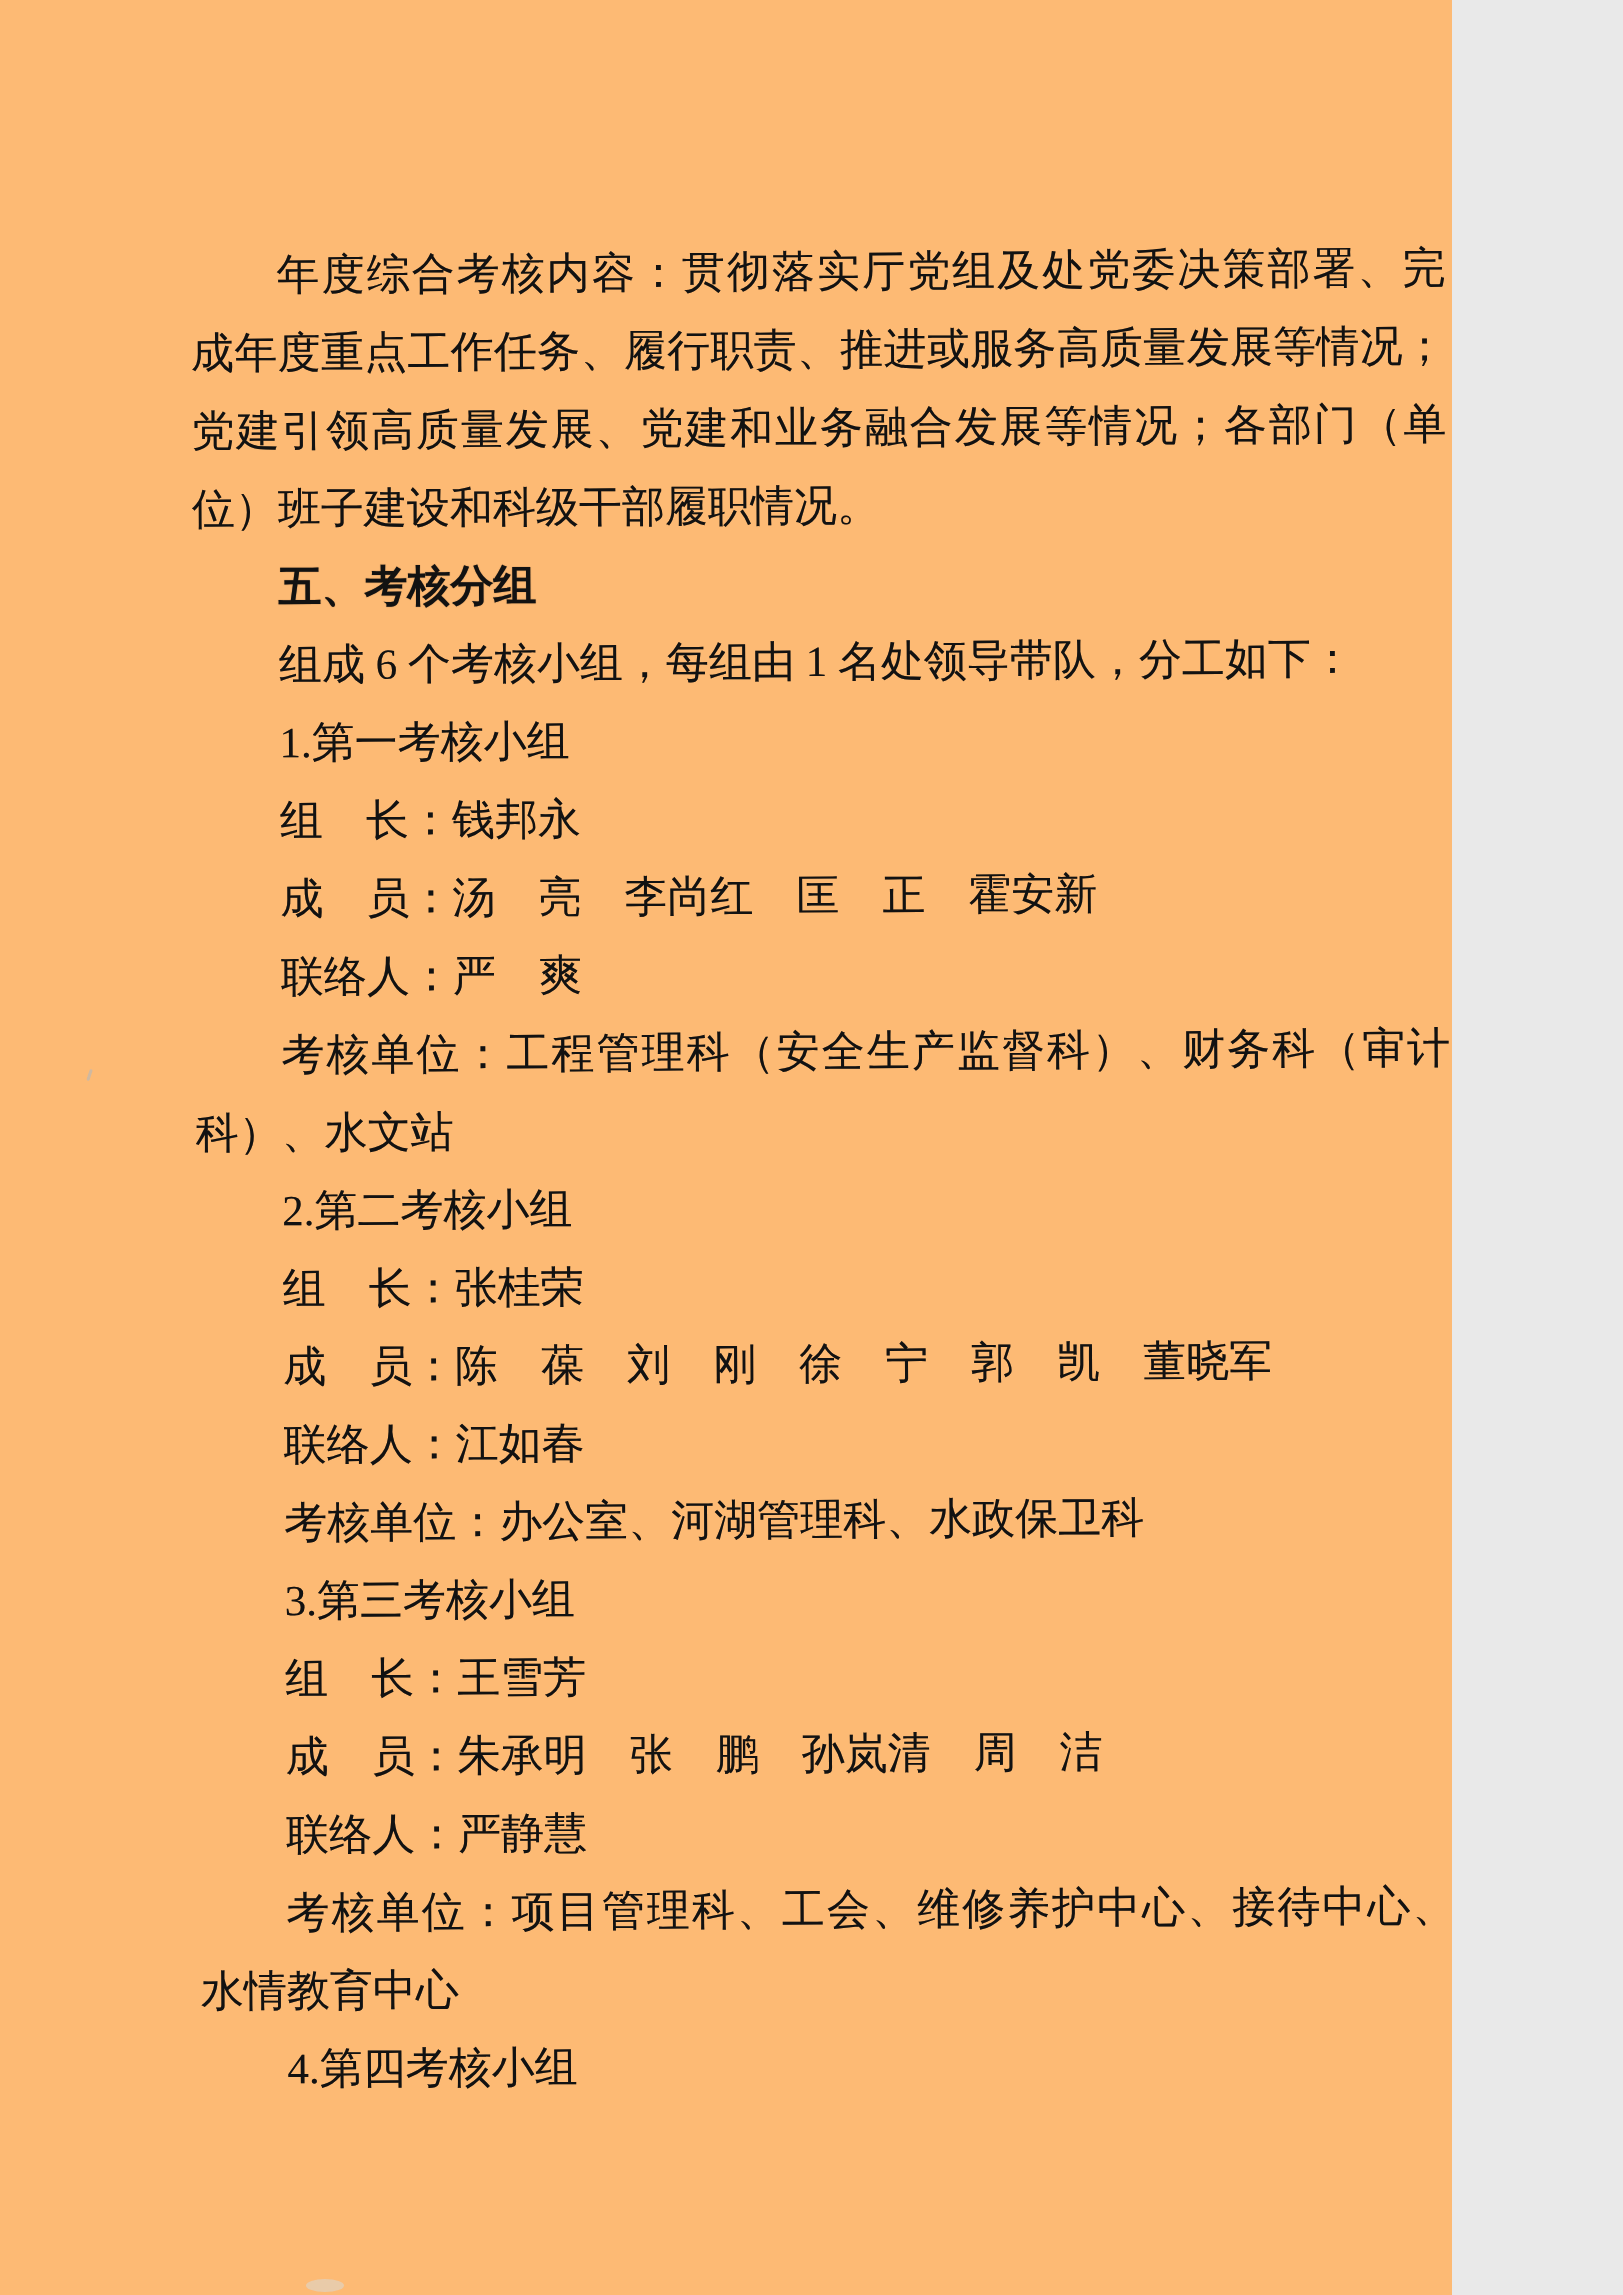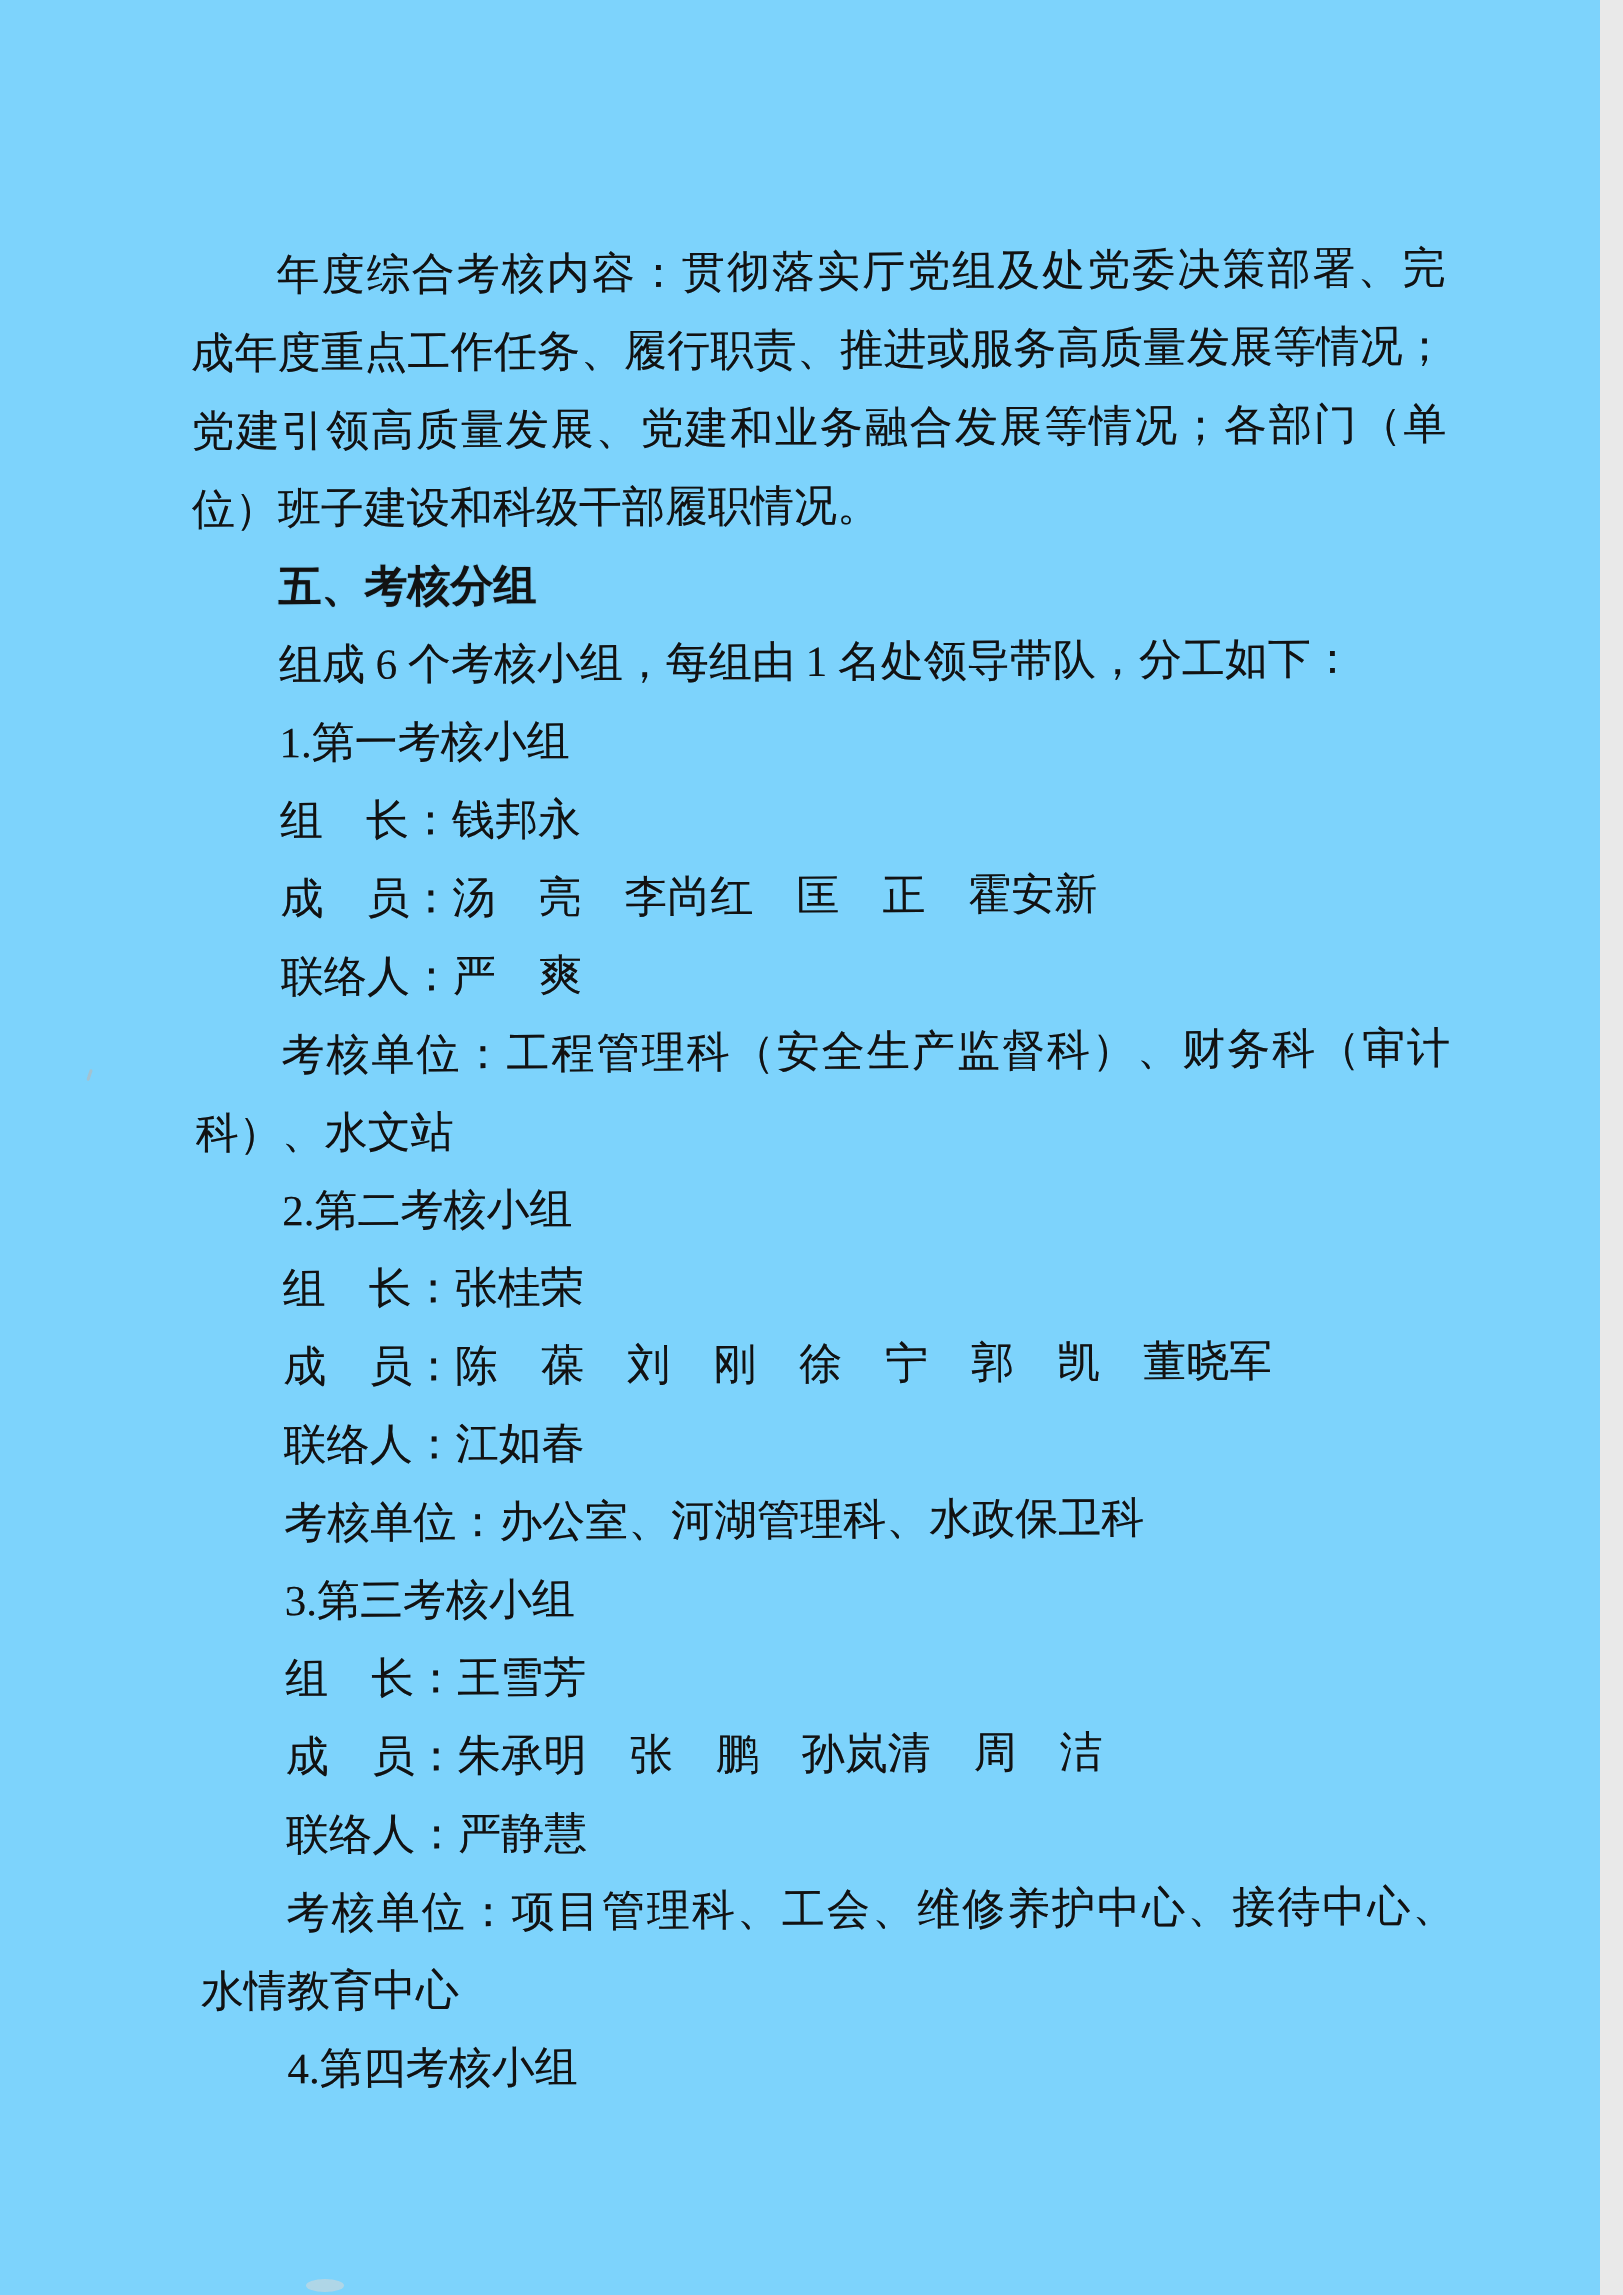--- a/index.html
+++ b/index.html
@@ -1,21 +1,21 @@
 <!DOCTYPE html>
 <html style="font-size:8.2px"><head>
 <meta charset="utf-8">
 <style>
   html,body{margin:0;padding:0;}
   body{background:#e9e9e9;}
   .page{
     position:relative;
-    width:1600px;
+    width:1452px;
     height:2295px;
-    background:#7dd3fc;
+    background:#fdba74;
     overflow:hidden;
     color:#121212;
     font-family:"Liberation Serif", serif;
   }
   .content{
     position:absolute;
     left:196px;
     top:233px;
     width:1255px;
     transform:rotate(-0.35deg);

